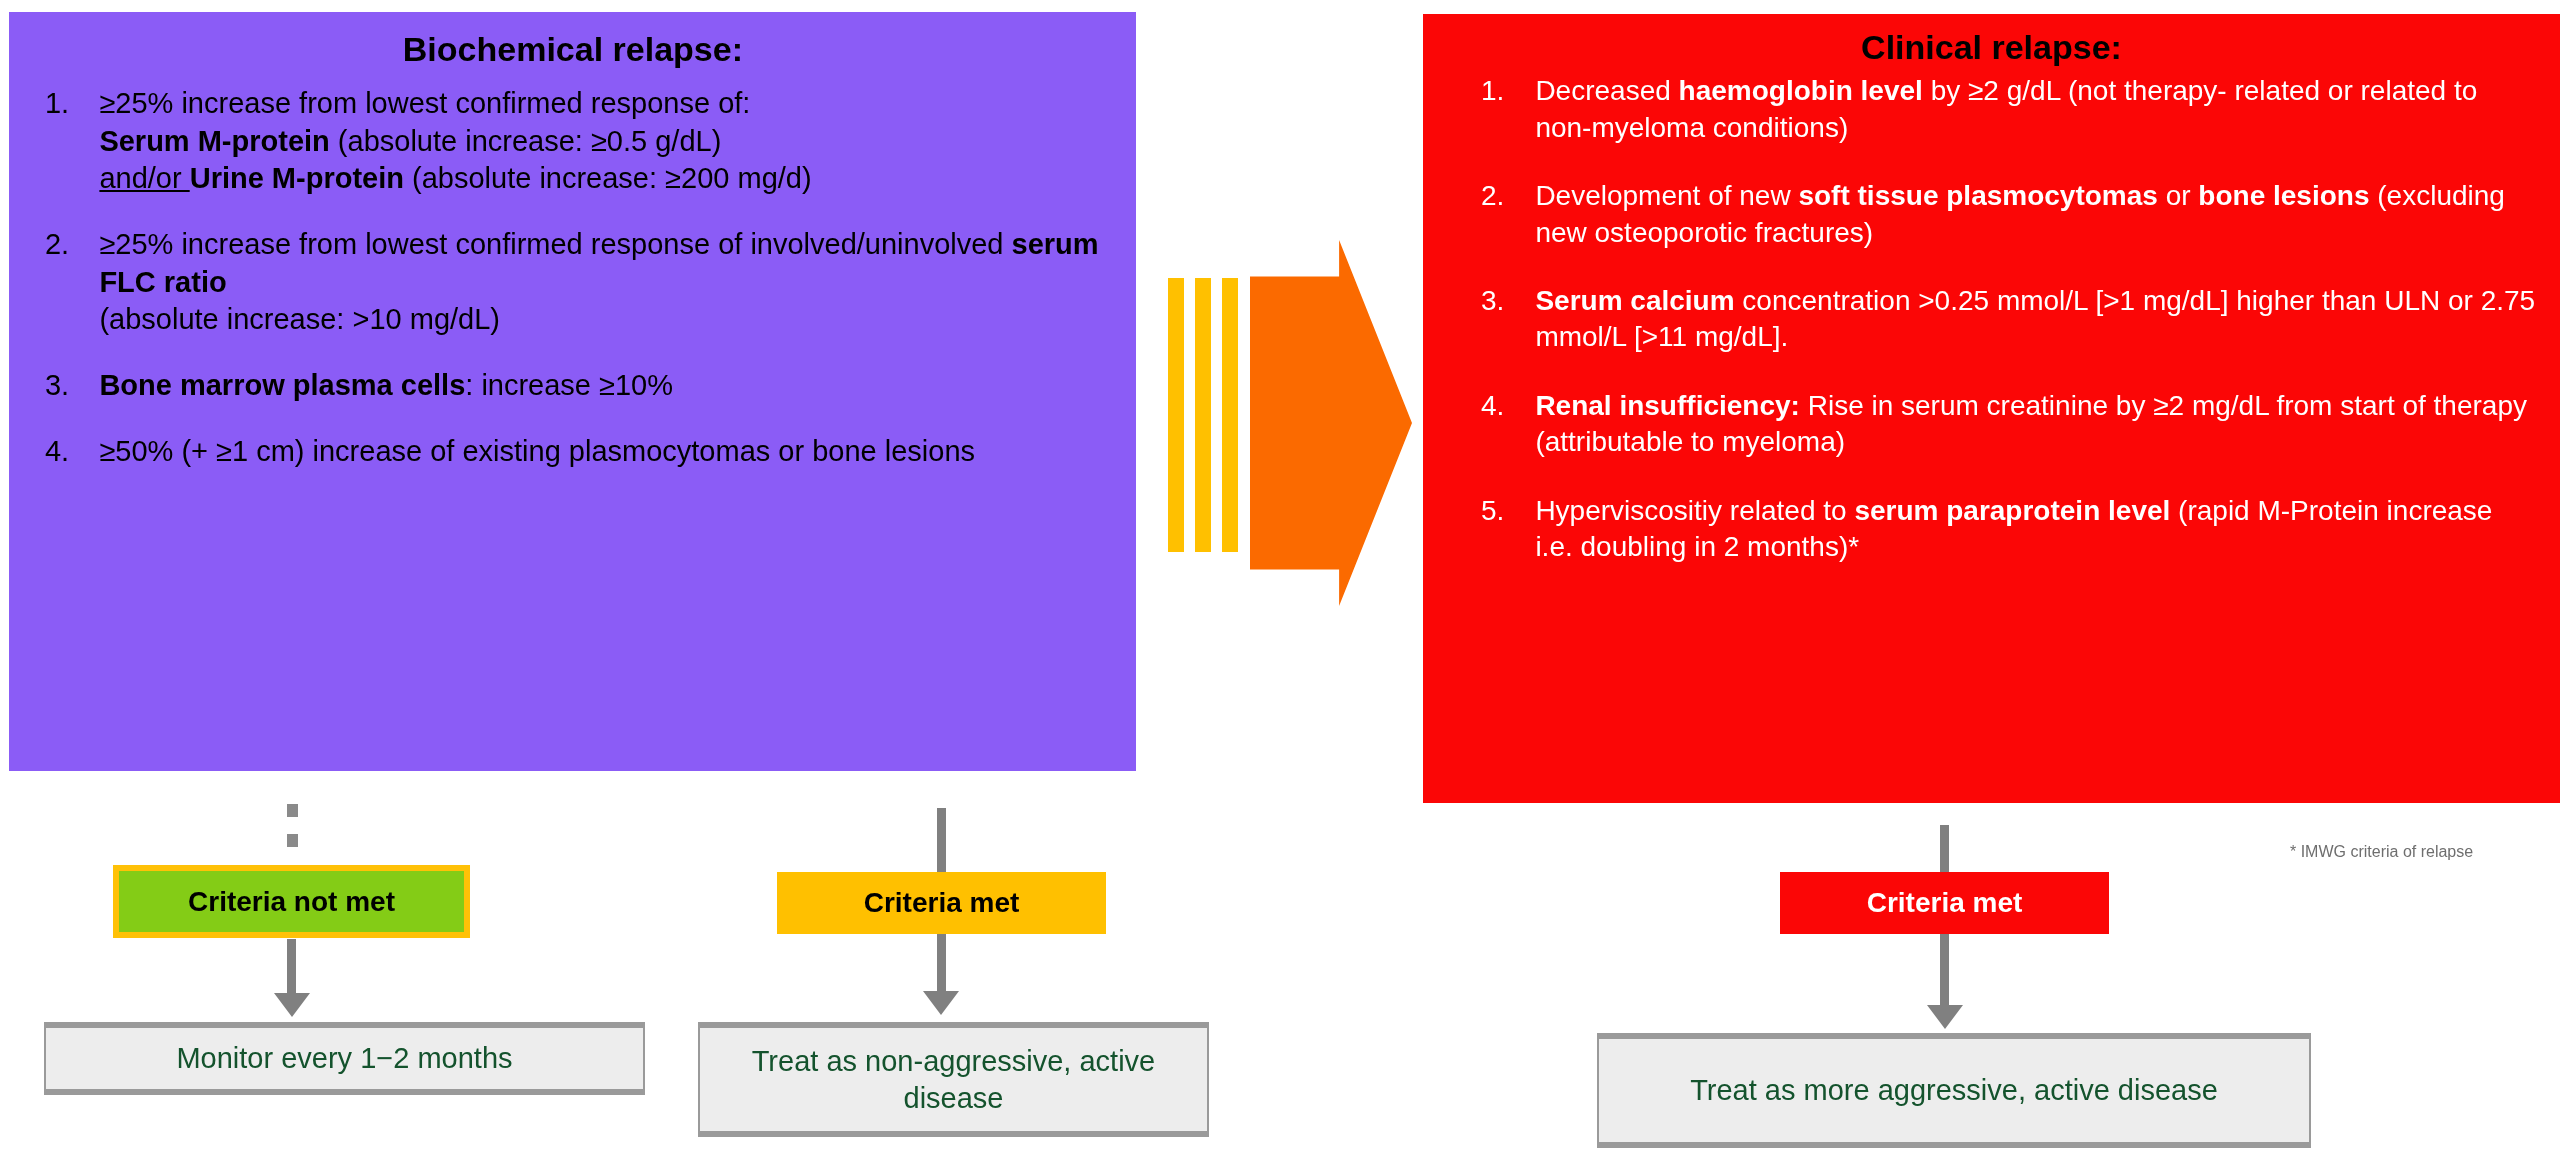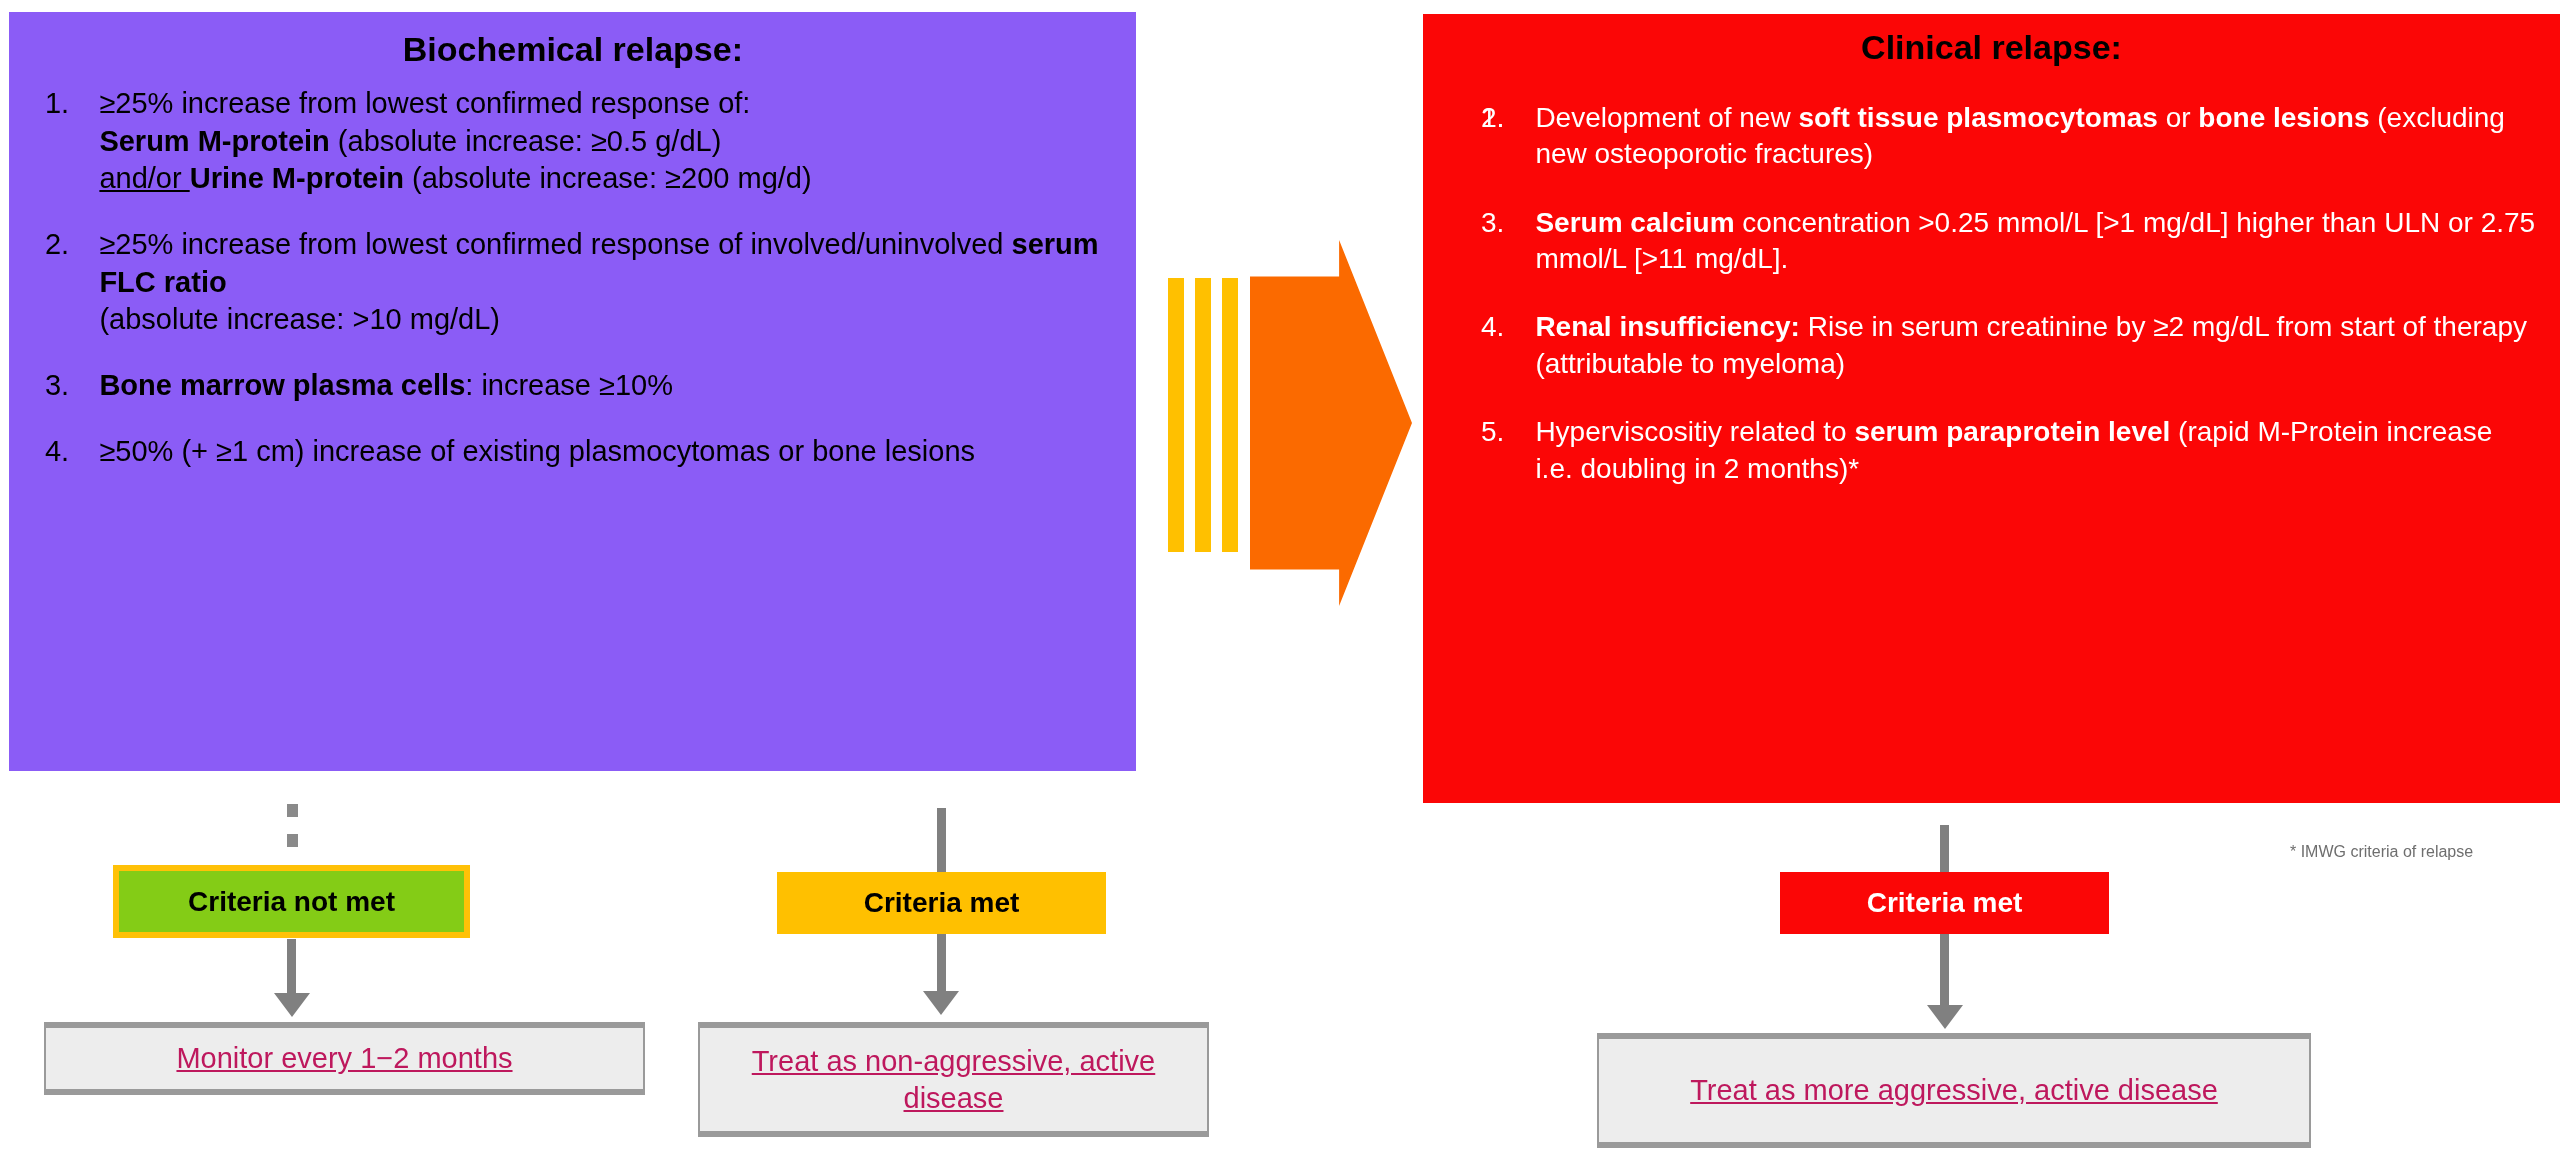--- a/index.html
+++ b/index.html
@@ -174,26 +174,25 @@
     position: absolute;
     box-sizing: border-box;
     display: flex;
     align-items: center;
     justify-content: center;
     text-align: center;
     background: #EDEDED;
     border: 2.8px solid #9a9a9a;
     border-top-width: 6.6px;
     border-bottom-width: 6.6px;
-    color: #be185d;
+    color: #14532d;
     font-size: 29px;
     line-height: 1.25;
     padding: 5.6px 13px;
     z-index: 4;
-    text-decoration: underline;
   }
   #outcome-monitor {
     left: 44px;
     top: 1022px;
     width: 601px;
     height: 73px;
   }
   #outcome-nonaggressive {
     left: 698px;
     top: 1022px;
@@ -235,21 +234,21 @@
   <div id="transition-arrow">
     <div class="tail-bar" id="tail-bar-1"></div>
     <div class="tail-bar" id="tail-bar-2"></div>
     <div class="tail-bar" id="tail-bar-3"></div>
     <div id="arrow-body"></div>
   </div>
 
   <div class="panel" id="clinical-panel">
     <div class="panel-title">Clinical relapse:</div>
     <ol class="criteria" id="clinical-list">
-        <li><span class="num">1.</span></li>
+        <li><span class="num">1.</span><span>Decreased <b>haemoglobin level</b> by ≥2 g/dL (not therapy- related or related to non-myeloma conditions)</span></li>
         <li><span class="num">2.</span><span>Development of new <b>soft tissue plasmocytomas</b> or <b>bone lesions</b> (excluding new osteoporotic fractures)</span></li>
         <li><span class="num">3.</span><span><b>Serum calcium</b> concentration &gt;0.25 mmol/L [&gt;1 mg/dL] higher than ULN or 2.75 mmol/L [&gt;11 mg/dL].</span></li>
         <li><span class="num">4.</span><span><b>Renal insufficiency:</b> Rise in serum creatinine by ≥2 mg/dL from start of therapy (attributable to myeloma)</span></li>
         <li><span class="num">5.</span><span>Hyperviscositiy related to <b>serum paraprotein level</b> (rapid M-Protein increase i.e. doubling in 2 months)*</span></li>
       </ol>
   </div>
 
   <div class="dash-sq" style="left:287px; top:804px;"></div>
   <div class="dash-sq" style="left:287px; top:834px;"></div>
 

